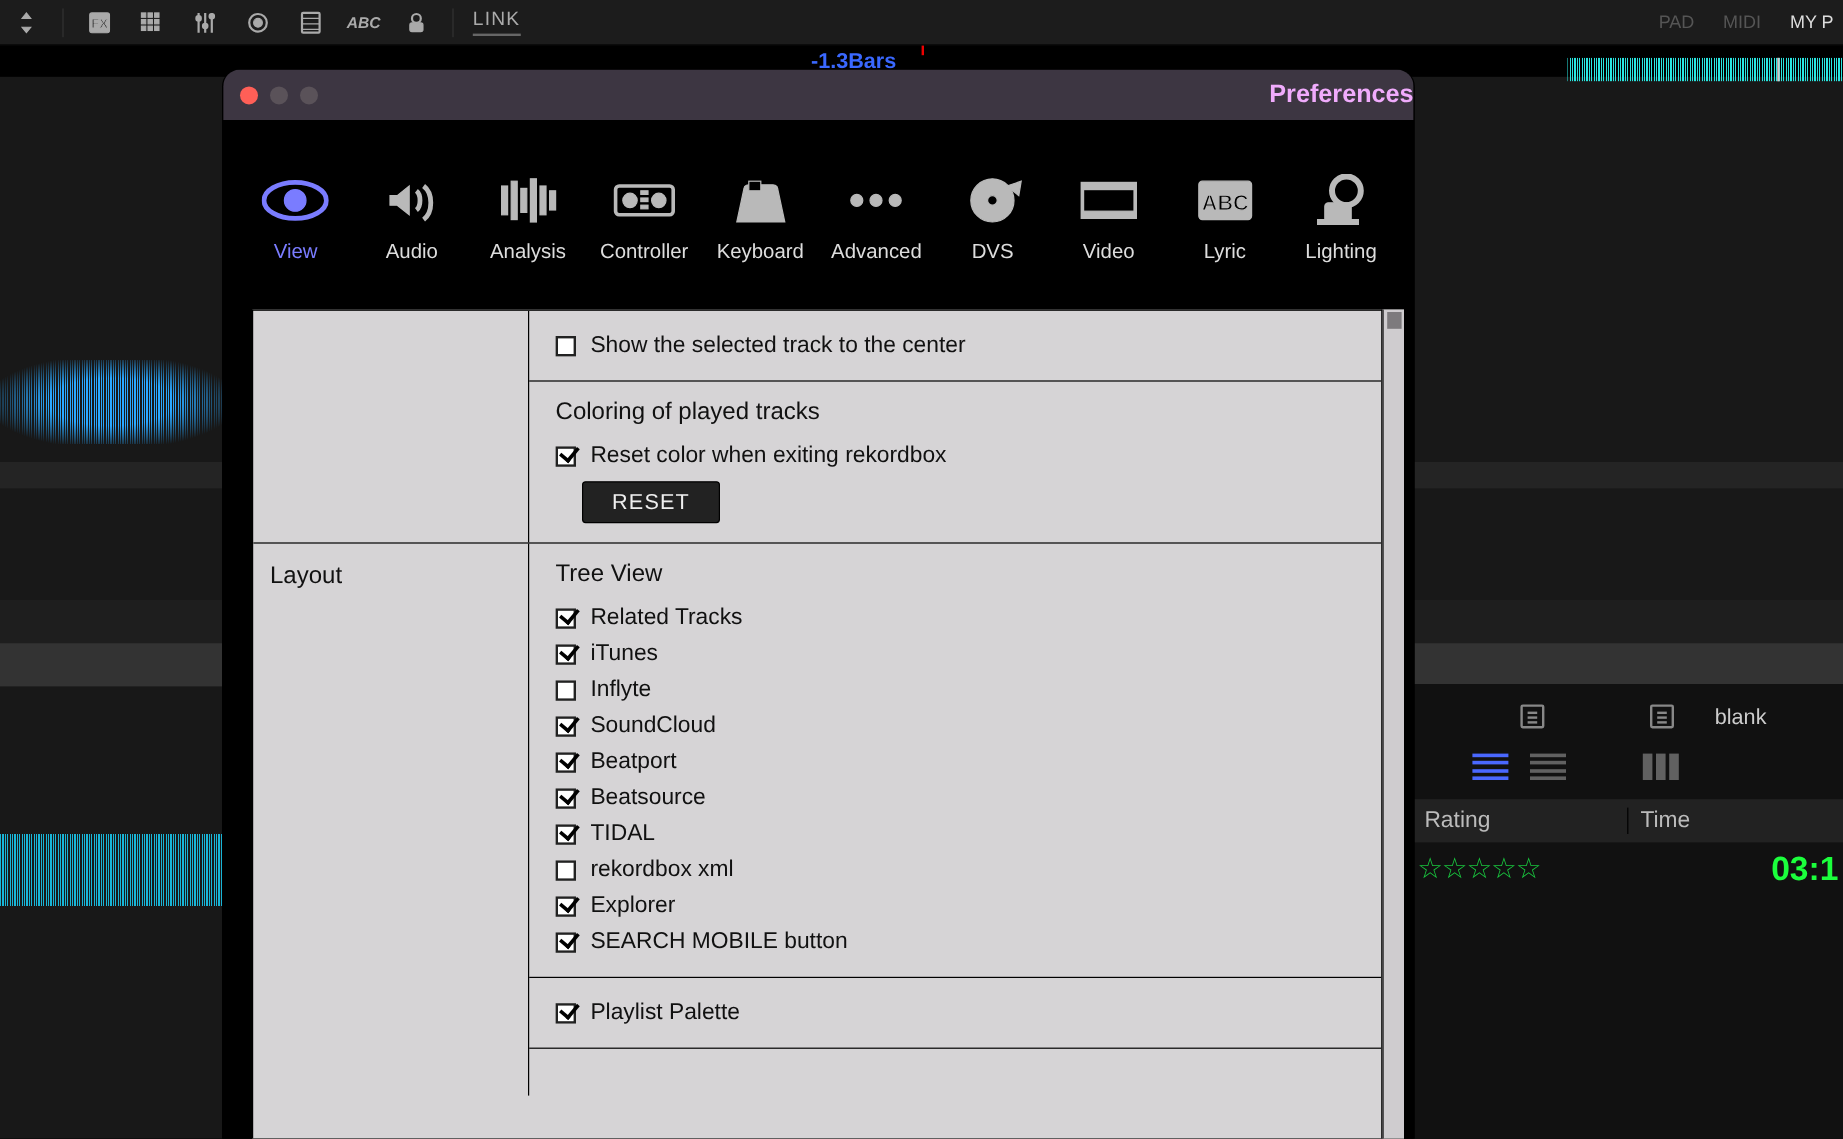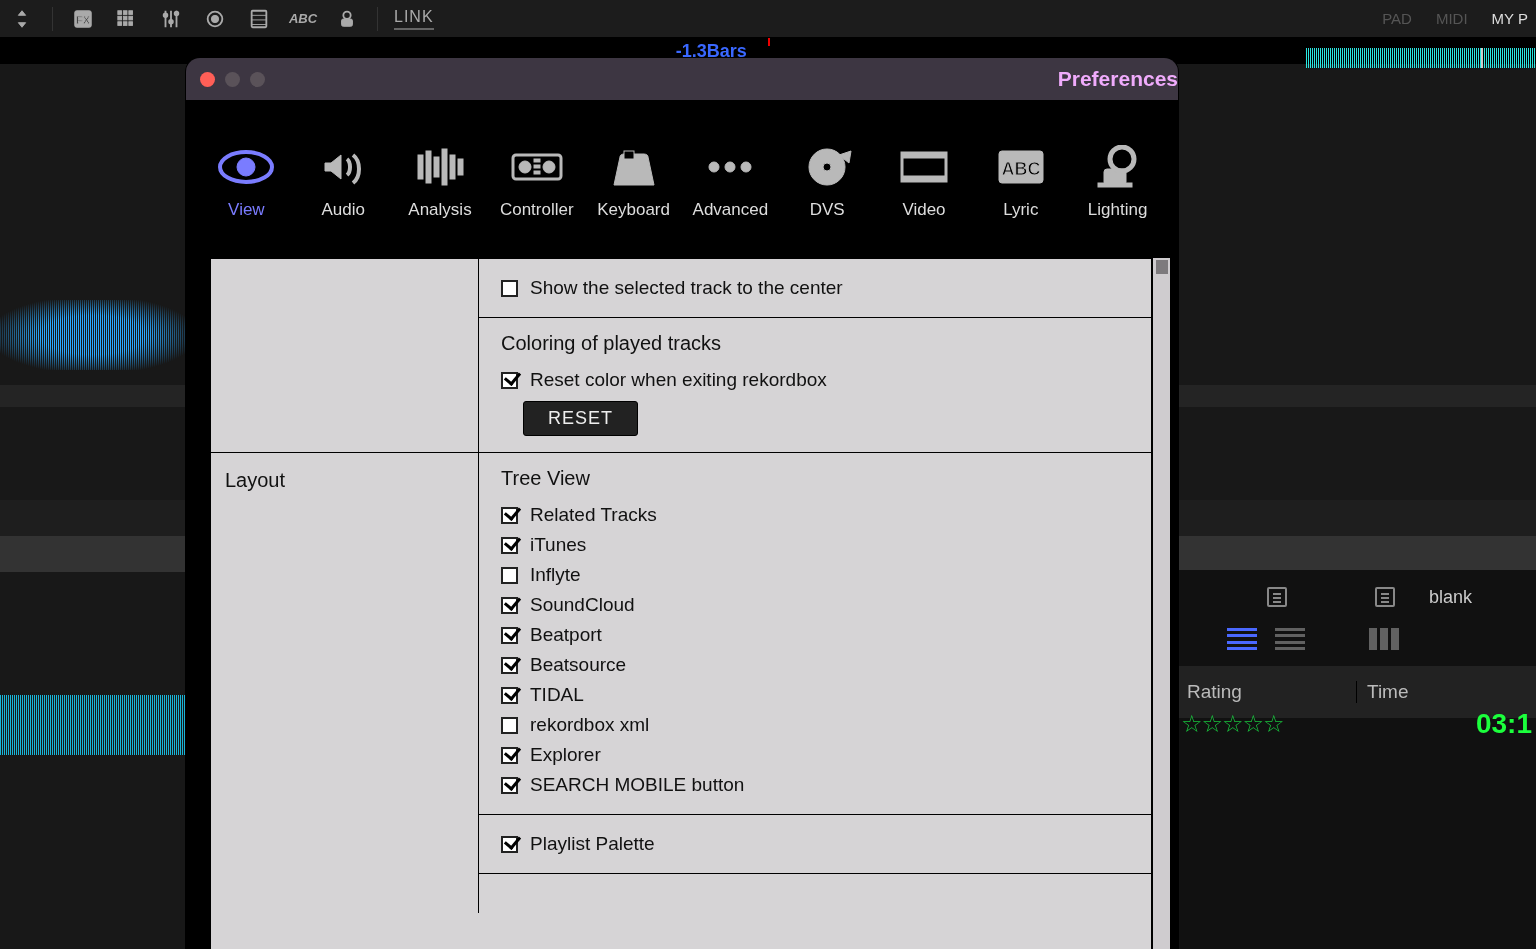--- a/index.html
+++ b/index.html
@@ -37,21 +37,21 @@
   .bg-right-panel { position:absolute; right:0; top:570px; width:360px; bottom:0; background:#111; border-left:1px solid #000;}
   .br-row { position:absolute; left:0; right:0; display:flex; align-items:center; }
   .br-row.r1 { top:10px; height:34px; padding-left:90px; gap:24px; color:#888;}
   .doc-icon { width:20px; height:20px; border:2px solid #888; border-radius:2px; position:relative; margin-right:10px;}
   .doc-icon::after { content:""; position:absolute; left:4px; top:4px; right:4px; height:2px; background:#888; box-shadow:0 4px 0 #888, 0 8px 0 #888;}
   .file-lbl { color:#ccc; font-size:18px;text-align:right; }
   .br-row.r2 { top:54px; height:30px; padding-left:50px; gap:18px;}
   .vbtn { width:30px; height:22px; display:flex; flex-direction:column; justify-content:space-between;}
   .vbtn span { height:3px; background:#616161; }
   .vbtn.active span { background:#4a68ff; }
-  .br-head { position:absolute; top:96px; left:0; right:0; height:52px; background:#222; display:flex; align-items:center; }
+  .br-head { position:absolute; top:96px; left:0; right:0; height:36px; background:#222; display:flex; align-items:center; }
   .br-head .col { flex:1; padding-left:10px; color:#bbb; font-size:19px; }
   .br-head .col:first-child{ border-right:1px solid #000;}
   .br-body { position:absolute; top:134px; left:0; right:0; height:40px; display:flex; align-items:center;}
   .stars { color:#19c53e; font-size:24px; letter-spacing:-1px; padding-left:4px; flex:1;}
   .timeval { color:#1bff3c; font-size:28px; font-weight:600; padding-right:4px;margin-left:20px; }
 
   
   .pref-window { position:absolute; left:186px; top:58px; width:992px; height:891px;
     background:#000; border-radius:14px 14px 0 0; box-shadow:0 0 0 1px #000; overflow:hidden; }
   .titlebar { height:42px; background:#3d3642; display:flex; align-items:center; position:relative; }
@@ -63,21 +63,21 @@
   .ptab { width:92px; display:flex; flex-direction:column; align-items:center; gap:10px; color:#ddd; font-size:17px; }
   .ptab.active { color:#7a7cff; }
   .ptab .ptab-ico { width:58px; height:46px; display:flex; align-items:center; justify-content:center; }
   .ptab .ptab-ico svg { width:56px; height:44px; }
   .ptab:not(.active) .ptab-ico svg { fill:#b9b9b9; stroke:#b9b9b9; }
   .ptab.active .ptab-ico svg { fill:#7a7cff; stroke:#7a7cff; }
 
   .pref-body { position:absolute; top:200px; left:24px; right:8px; bottom:0; background:#d6d4d6; display:flex; }
   .pref-table { flex:1; border:1px solid #000; border-bottom:none; overflow:hidden; position:relative; }
   .row { display:flex; border-bottom:1px solid #000; }
-  .cell-label { width:268px; padding:16px 0 0 14px; color:#111; font-size:20px; border-right:1px solid #000;}
+  .cell-label { width:230px; padding:16px 0 0 14px; color:#111; font-size:20px; border-right:1px solid #000;}
   .cell-content { flex:1; padding:0; color:#111; font-size:19px; }
   .subrow { padding:14px 0 14px 22px; }
   .subrow.sep { border-top:1px solid #000; }
   .subrow .heading { font-size:20px; margin-bottom:10px; }
   .chk { display:flex; align-items:center; gap:12px; padding:4px 0; }
   .chk input[type=checkbox]{
      appearance:none; width:17px; height:17px; border:2px solid #222; background:#fff; position:relative; flex-shrink:0;
   }
   .chk input[type=checkbox]:checked::after{
      content:""; position:absolute; left:2px; top:-2px; width:12px; height:7px; border-left:3px solid #000; border-bottom:3px solid #000; transform:rotate(-50deg);

